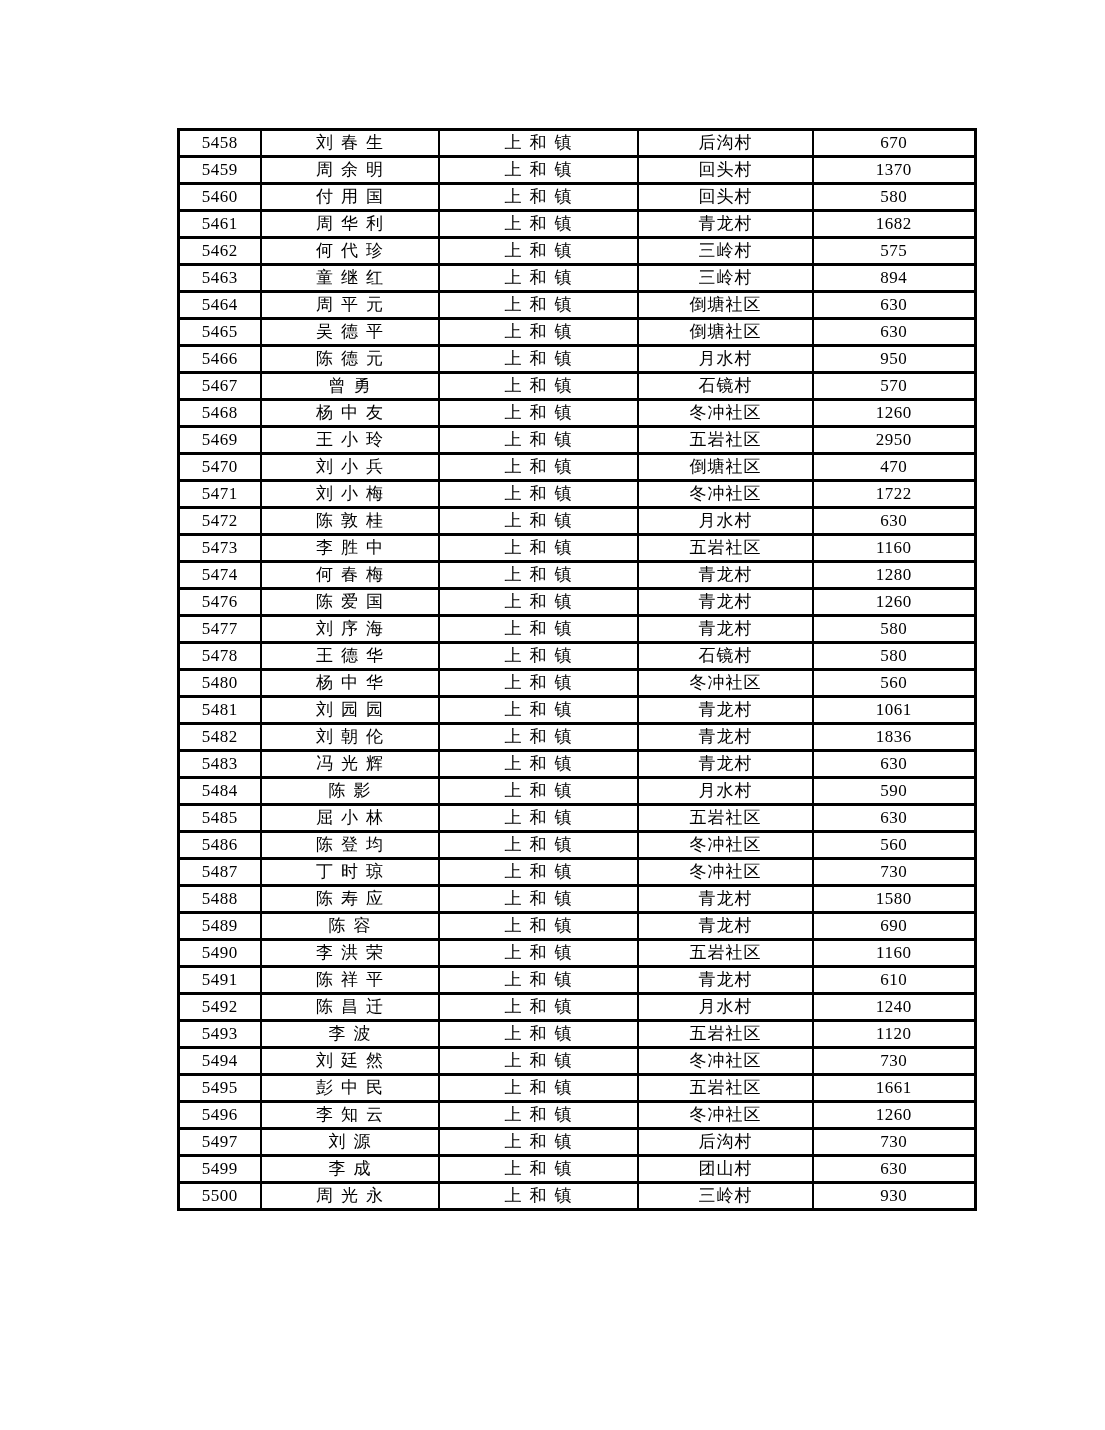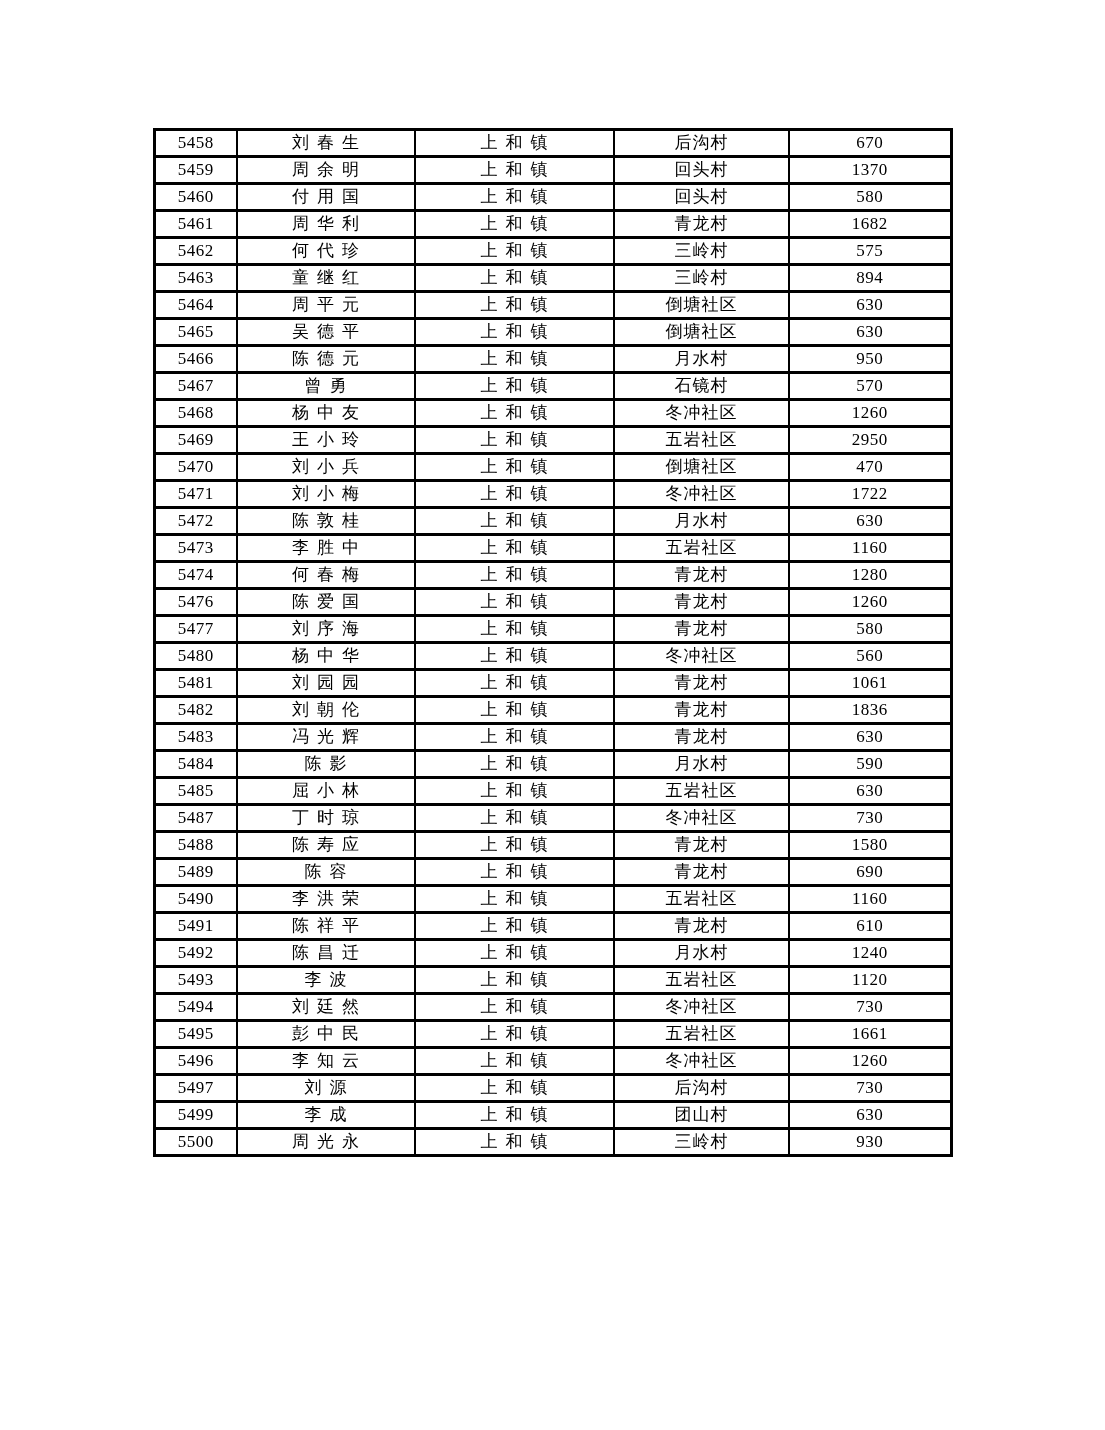--- a/index.html
+++ b/index.html
@@ -29,21 +29,21 @@
     border-bottom: 3px solid #000000;
     height: 24px;
     padding: 0;
     text-align: center;
     vertical-align: middle;
     font-size: 17px;
     line-height: 24px;
     white-space: nowrap;
     overflow: hidden;
   }
-  .doc-table { border: 3px solid #000000; }
+  .doc-table { border: 3px solid #000000; margin-left: 24px; }
   col.c-id      { width: 82px;  }
   col.c-name    { width: 178px; }
   col.c-town    { width: 199px; }
   col.c-village { width: 175px; }
   col.c-amount  { width: 163px; }
   td.cell-name, td.cell-town {
     letter-spacing: 8px;
     text-indent: 8px;
   }
   td.cell-village {
@@ -193,20 +193,27 @@
         <td class="cell-amount">1260</td>
       </tr>
       <tr>
         <td class="cell-id">5477</td>
         <td class="cell-name">刘序海</td>
         <td class="cell-town">上和镇</td>
         <td class="cell-village">青龙村</td>
         <td class="cell-amount">580</td>
       </tr>
       <tr>
+        <td class="cell-id">5478</td>
+        <td class="cell-name">王德华</td>
+        <td class="cell-town">上和镇</td>
+        <td class="cell-village">石镜村</td>
+        <td class="cell-amount">580</td>
+      </tr>
+      <tr>
         <td class="cell-id">5480</td>
         <td class="cell-name">杨中华</td>
         <td class="cell-town">上和镇</td>
         <td class="cell-village">冬冲社区</td>
         <td class="cell-amount">560</td>
       </tr>
       <tr>
         <td class="cell-id">5481</td>
         <td class="cell-name">刘园园</td>
         <td class="cell-town">上和镇</td>
@@ -233,20 +240,27 @@
         <td class="cell-town">上和镇</td>
         <td class="cell-village">月水村</td>
         <td class="cell-amount">590</td>
       </tr>
       <tr>
         <td class="cell-id">5485</td>
         <td class="cell-name">屈小林</td>
         <td class="cell-town">上和镇</td>
         <td class="cell-village">五岩社区</td>
         <td class="cell-amount">630</td>
+      </tr>
+      <tr>
+        <td class="cell-id">5486</td>
+        <td class="cell-name">陈登均</td>
+        <td class="cell-town">上和镇</td>
+        <td class="cell-village">冬冲社区</td>
+        <td class="cell-amount">560</td>
       </tr>
       <tr>
         <td class="cell-id">5487</td>
         <td class="cell-name">丁时琼</td>
         <td class="cell-town">上和镇</td>
         <td class="cell-village">冬冲社区</td>
         <td class="cell-amount">730</td>
       </tr>
       <tr>
         <td class="cell-id">5488</td>

